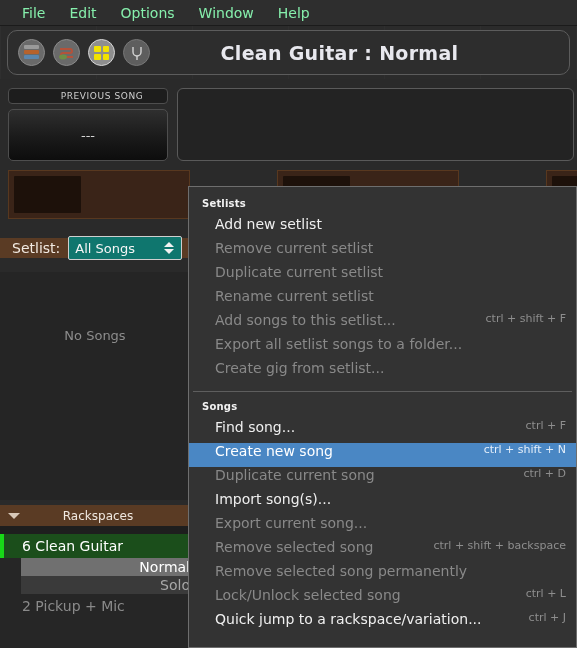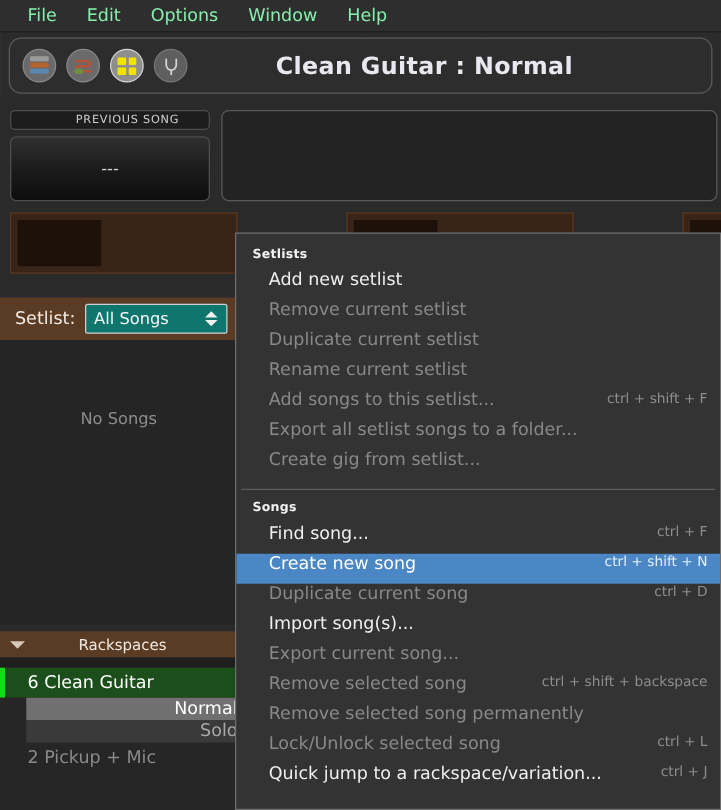--- a/index.html
+++ b/index.html
@@ -168,21 +168,21 @@
     border-radius: 1px;
   }
   .vs1 { left: 8px; width: 182px; }
   .vs2 { left: 277px; width: 182px; }
   .vs3 { left: 546px; width: 182px; }
 
   
   .setlistbar {
     position: absolute;
     left: 0; top: 238px;
-    width: 190px; height: 34px;
+    width: 190px; height: 20px;
     background: #5a3b24;
     display: flex;
     align-items: center;
     padding-left: 12px;
     box-sizing: border-box;
   }
   .setlistbar .lbl {
     color: #f2eae2;
     font-size: 14px;
     margin-right: 8px;

